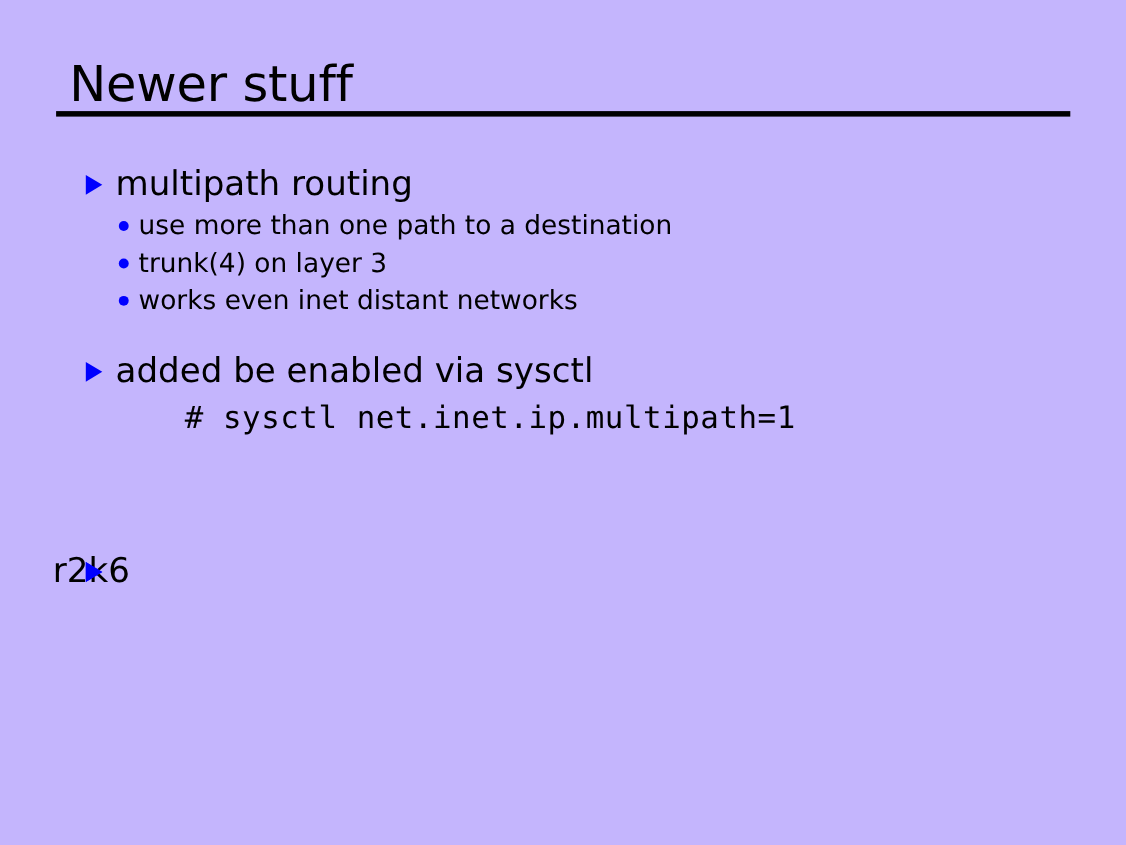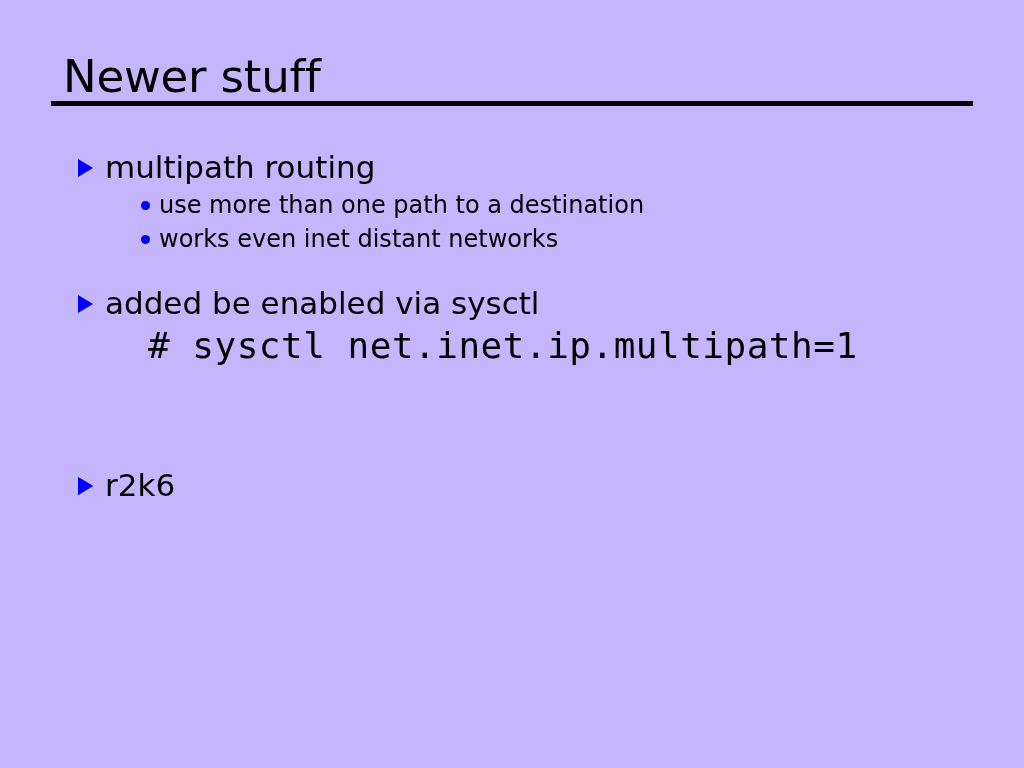--- a/index.html
+++ b/index.html
@@ -68,47 +68,47 @@
     border-bottom: 9px solid transparent;
     border-left: 15px solid #0000ff;
   }
 
   .bullet-l2 {
     position: relative;
     padding-left: 126px;
     font-size: 24px;
     line-height: 34px;
     color: #000000;
-    margin-left: 33px;
   }
   .bullet-l2 .marker-dot {
     position: absolute;
     left: 108px;
     top: 13px;
     width: 9px;
     height: 9px;
     border-radius: 50%;
     background: #0000ff;
   }
 
   .code-line {
     padding-left: 148px;
     font-family: "DejaVu Sans Mono", monospace;
-    font-size: 36px;
+    font-size: 28px;
     line-height: 44px;
     letter-spacing: 0.5px;
     color: #000000;
     white-space: pre;
+    margin-left: 20px;
   }
 
   .spacer-sm { height: 26px; }
   .spacer-lg { height: 96px; }
 
   .wrap-cont {
-    padding-left: 105px;
+    padding-left: 48px;
     font-size: 31px;
     line-height: 42px;
   }
 </style>
 </head>
 <body>
 
 <div class="slide">
 
   <div class="slide-title">Newer stuff</div>
@@ -120,20 +120,24 @@
     <div class="bullet-l1">
       <span class="marker-tri"></span>
       <span>multipath routing</span>
     </div>
 
     <div class="bullet-l2">
       <span class="marker-dot"></span>
       <span>use more than one path to a destination</span>
     </div>
 
+    <div class="bullet-l2">
+      <span class="marker-dot"></span>
+      <span>trunk(4) on layer 3</span>
+    </div>
 
     <div class="bullet-l2">
       <span class="marker-dot"></span>
       <span>works even inet distant networks</span>
     </div>
 
     <div class="spacer-sm"></div>
 
     <div class="bullet-l1">
       <span class="marker-tri"></span>

